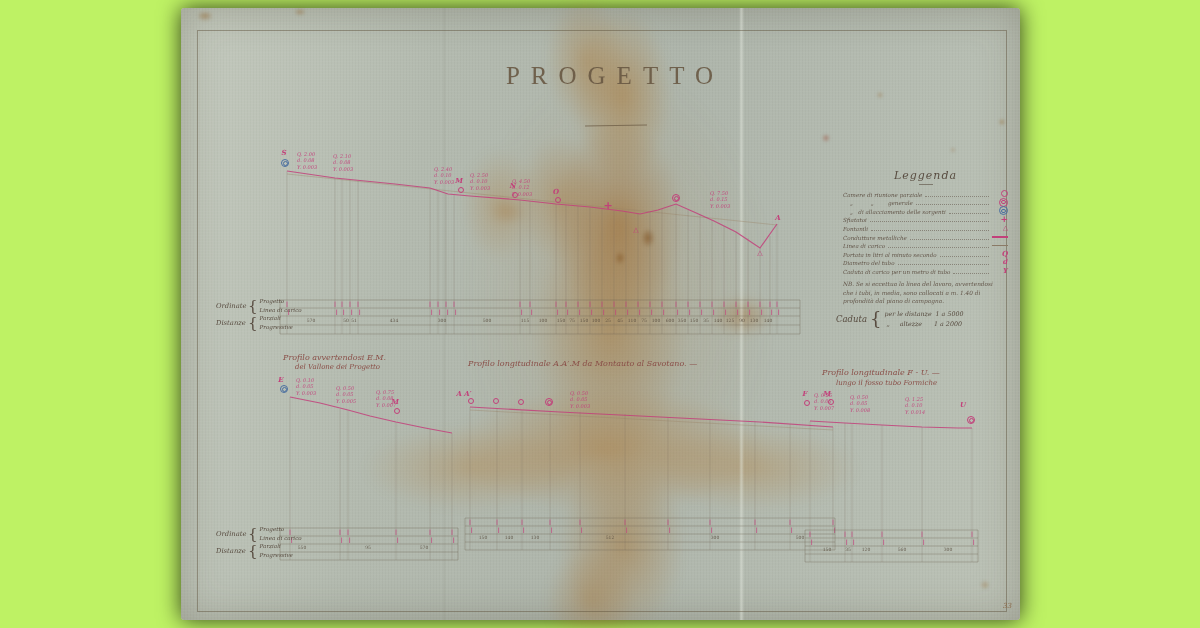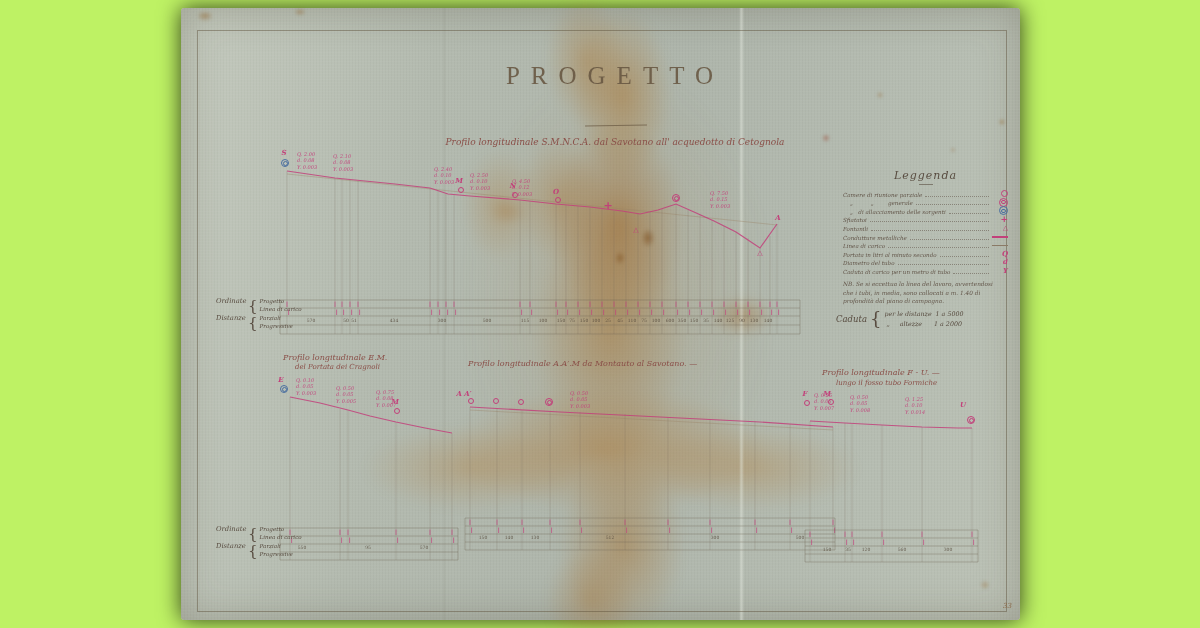--- a/index.html
+++ b/index.html
@@ -101,21 +101,21 @@
   .sy-linethin{width:16px;height:1px;background:#8a7a66;}
   .sy-letter{color:#c2407a;font:italic 700 7px "DejaVu Serif",serif;line-height:8px;}
   #legend-note{margin-top:5px;font-style:italic;font-size:5.8px;color:#63564a;line-height:1.5;}
   
   #scala{position:absolute;left:836px;top:308px;display:flex;align-items:center;color:#584c40;}
   #scala .lab{font-style:italic;font-size:8.5px;margin-right:3px;}
   #scala .brace{font-size:18px;font-weight:200;color:#584c40;margin-right:3px;}
   #scala .rows{font-style:italic;font-size:6.3px;line-height:1.5;white-space:pre;}
   
   .tlabels{position:absolute;color:#584c40;}
-  .trow{display:flex;height:17px;}
+  .trow{display:flex;align-items:center;height:17px;}
   .tcat{font-style:italic;font-size:6.8px;width:30px;}
   .brace2{font-size:15px;font-weight:200;margin:0 2px;}
   .tsub{font-style:italic;font-size:5.6px;line-height:1.45;white-space:nowrap;}
   #corner-mark{right:188px;bottom:18px;left:auto;font-size:7px;color:#8a6a4a;font-style:italic;}
 </style>
 </head>
 <body>
 
 <div id="stage">
   <div id="sheet"></div>
@@ -319,23 +319,22 @@
       <line x1="805" y1="546" x2="978" y2="546" class="tline"></line>
       <line x1="805" y1="554" x2="978" y2="554" class="tline"></line>
       <line x1="805" y1="562" x2="978" y2="562" class="tline"></line>
       <line x1="805" y1="530" x2="805" y2="562" class="tline"></line>
       <line x1="978" y1="530" x2="978" y2="562" class="tline"></line>
       <polyline points="810,421 845,423 882,425 922,427 958,428 972,428" class="pink-line"></polyline>
     </svg>
 
   <div class="txt" id="main-title">PROGETTO</div>
   <div id="flourish"></div>
-  <div class="txt sec-title" id="p0-title">Profilo longitudinale S.M.N.C.A. dal Savotano all' acquedotto di Cetognola</div>
-  <div class="txt sec-title" id="p1-title">Profilo longitudinale E.M.</div>
-  <div class="txt sec-title" id="p1-sub">del Portata dei Cragnoli</div>
+  <div class="txt sec-title" id="p1-title">Profilo avvertendosi E.M.</div>
+  <div class="txt sec-title" id="p1-sub">del Vallone dei Progetto</div>
   <div class="txt sec-title" id="p2-title">Profilo longitudinale A.A′.M da Montauto al Savotano. —</div>
   <div class="txt sec-title" id="p3-title">Profilo longitudinale F - U. —</div>
   <div class="txt sec-title" id="p3-sub">lungo il fosso tubo Formiche</div>
 
   <div id="legend">
     <div id="legend-title">Leggenda</div>
     <div id="legend-rule"></div>
     <div id="legend-items">
         <div class="lg-row">
           <span class="lg-label">Camere di riunione parziale</span>

